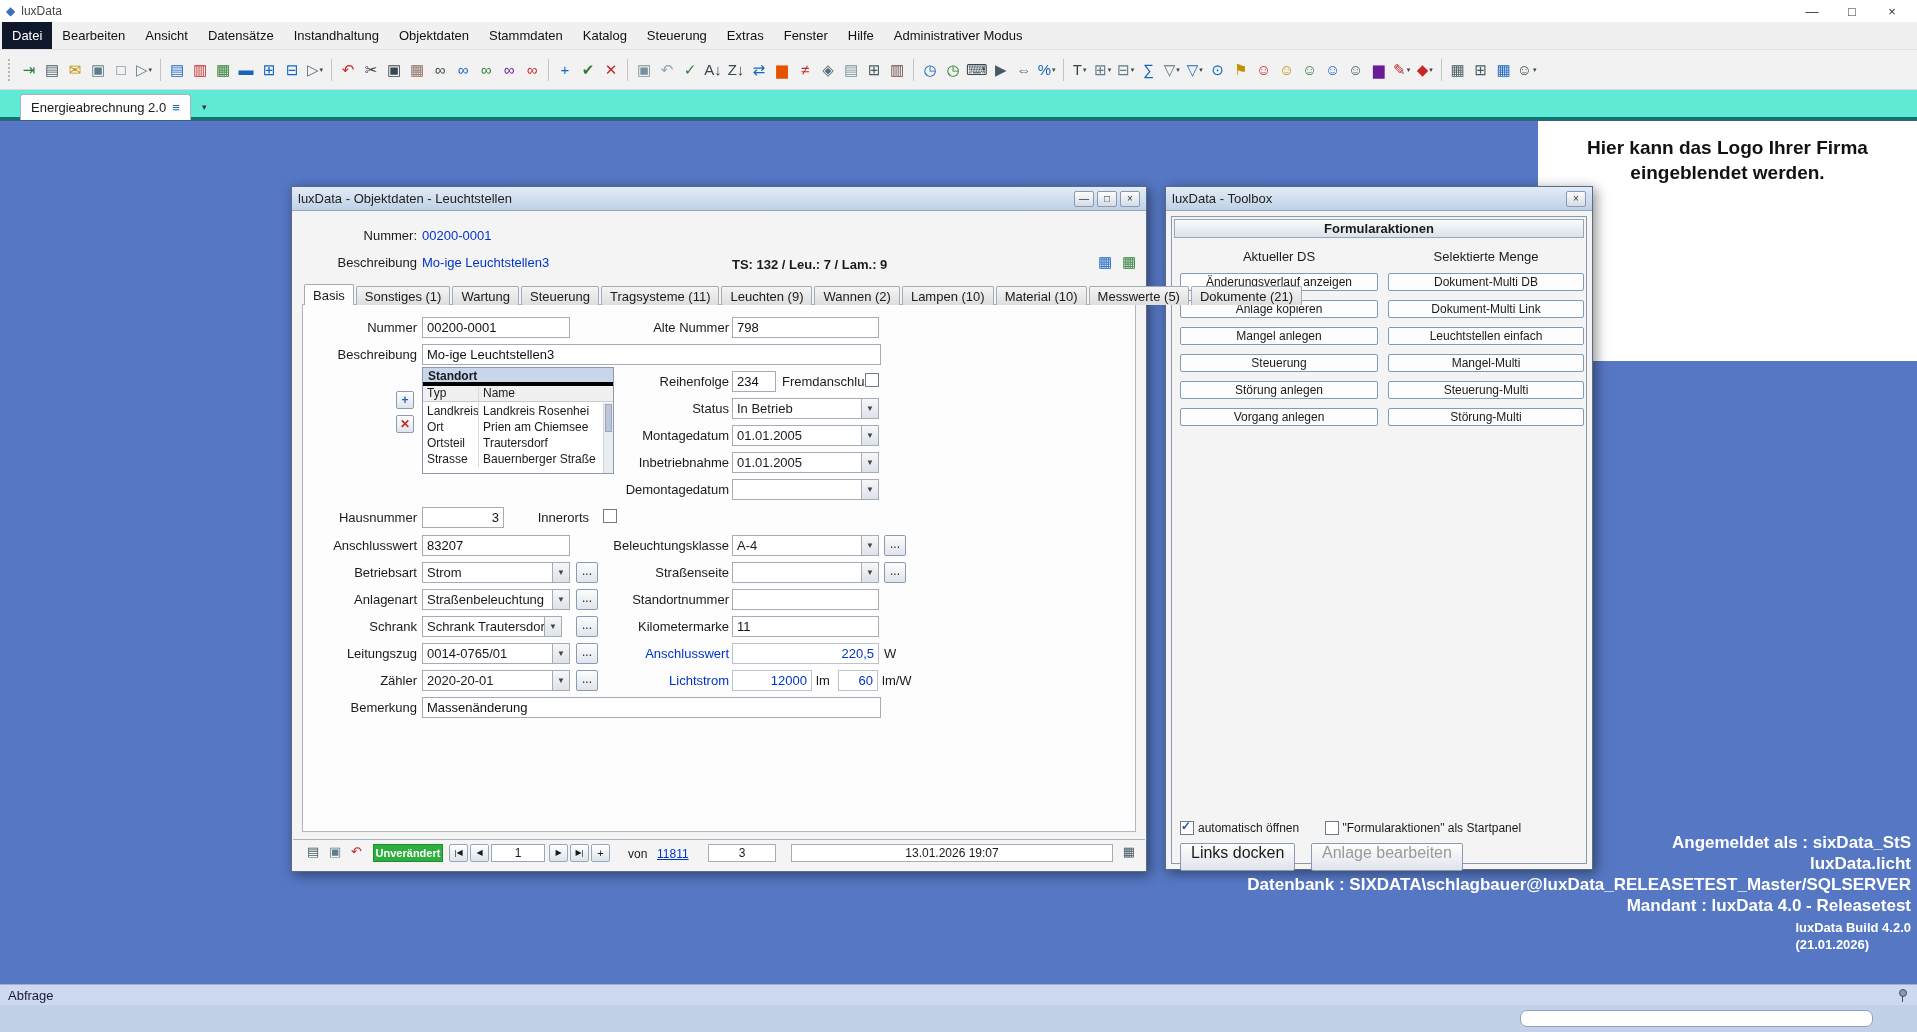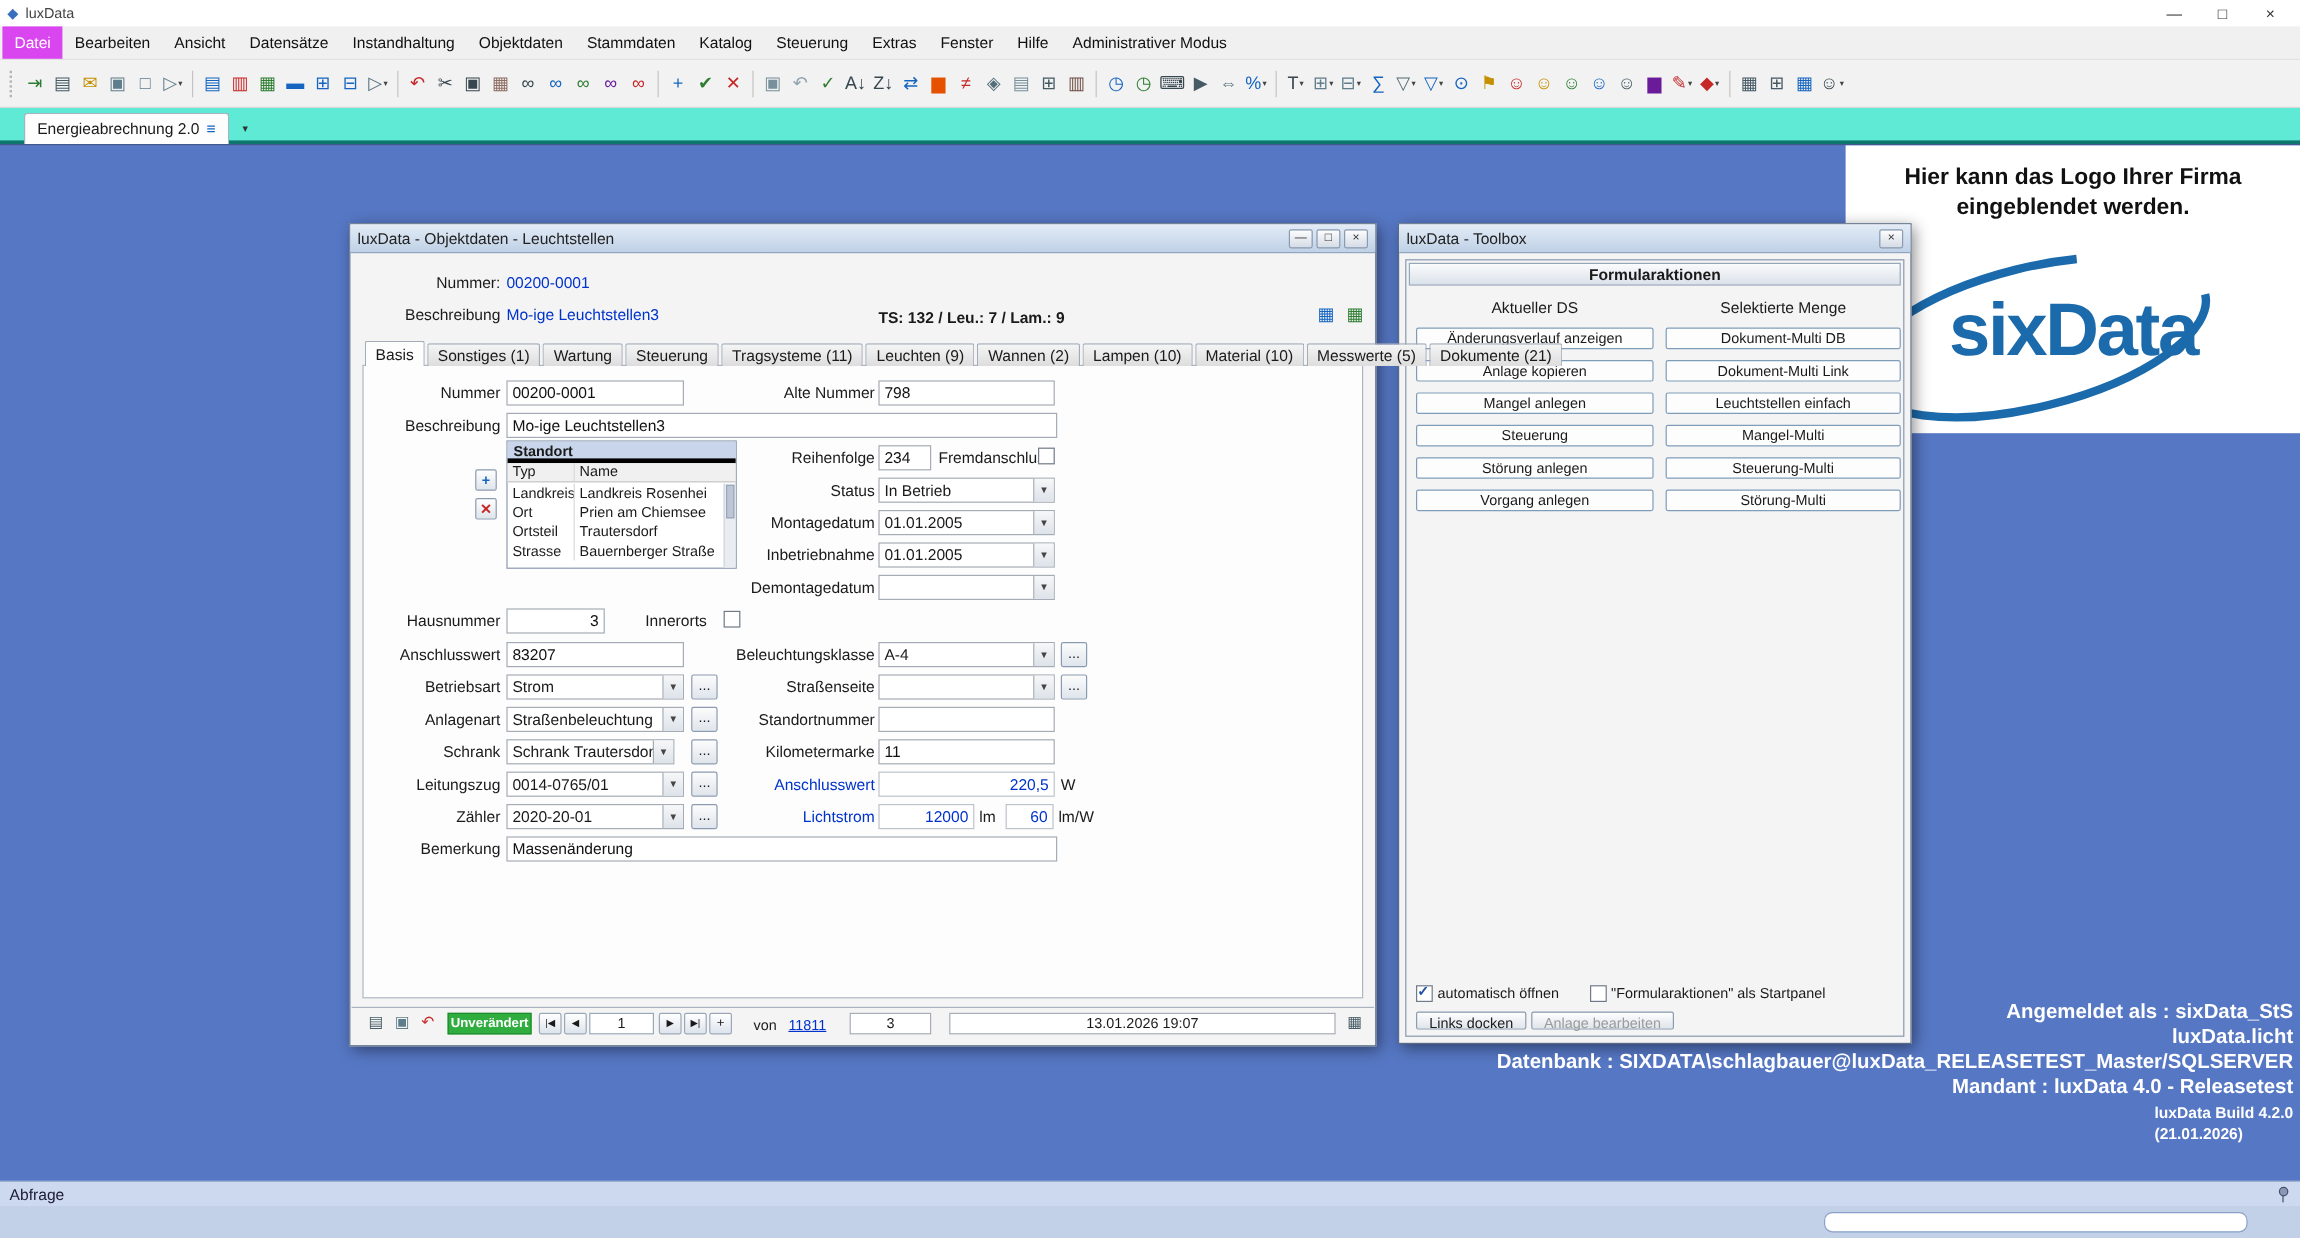--- a/index.html
+++ b/index.html
@@ -10,21 +10,21 @@
   
   .titlebar { height:22px; background:#ffffff; display:flex; align-items:center; padding:0 6px; flex:0 0 auto; }
   .app-ico { color:#3a6fc0; font-size:12px; margin-right:6px; }
   .app-title { font-size:12px; color:#444; }
   .win-controls { margin-left:auto; display:flex; gap:22px; padding-right:10px; }
   .win-controls span { font-size:13px; color:#333; width:18px; text-align:center; }
 
   
   .menubar { height:28px; background:#f0f0f0; display:flex; align-items:stretch; padding-left:2px; flex:0 0 auto; border-bottom:1px solid #e2e2e2; }
   .menu-item { padding:0 10px; display:flex; align-items:center; font-size:13px; color:#111; }
-  .menu-item.active { background:#d946ef; color:#fff;text-align:center; }
+  .menu-item.active { background:#0f172a; color:#fff;text-align:center; }
 
   
   .toolbar { height:40px; background:#f2f2f2; border-bottom:1px solid #d8d8d8; display:flex; align-items:center; padding:0 4px; gap:1px; flex:0 0 auto; overflow:hidden; }
   .tgrip { width:5px; height:22px; border-left:2px dotted #b5b5b5; margin:0 4px; }
   .tico { height:24px; min-width:22px; display:inline-flex; align-items:center; justify-content:center; border-radius:2px; padding:0 1px; }
   .tico .tg { font-size:15px; line-height:1; }
   .tico .tcaret { font-size:7px; color:#444; margin-left:1px; }
   .tsep { width:1px; height:22px; background:#c4c4c4; margin:0 4px; }
 
   
@@ -111,21 +111,21 @@
   .tbx-colhead { position:absolute; top:32px; font-size:13px; text-align:center; }
   .tbx-col { position:absolute; top:56px; display:flex; flex-direction:column; gap:9px; }
   .tbx-btn { height:18px; border:1px solid #7f9db9; background:#fdfdfd; border-radius:2px; font-size:12px; text-align:center; line-height:16px; white-space:nowrap; overflow:hidden; }
   .tbx-bars { position:absolute; left:4px; right:4px; top:524px; display:flex; flex-direction:column; gap:3px; }
   .tbx-bar { height:20px; background:linear-gradient(#f7f9fb,#d9e0e9); border:1px solid #98a6ba; text-align:center; font-size:13px; line-height:18px; }
   .tbx-bar.bold { font-weight:bold; }
   .tbx-opts { position:absolute; left:8px; right:4px; top:604px; height:16px; font-size:12px; }
   .tbx-opts .cb { position:static; display:inline-block; vertical-align:middle; margin-right:4px; }
   .opt-group { display:inline-flex; align-items:center; margin-right:22px; }
   .tbx-foot { position:absolute; left:8px; top:626px; height:20px; }
-  .tbx-footbtn { display:inline-block; height:15px; border:1px solid #8a9ab0; background:linear-gradient(#fdfdfd,#dfe5ec); border-radius:2px; font-size:12px; padding:0 10px; line-height:18px; }
+  .tbx-footbtn { display:inline-block; height:28px; border:1px solid #8a9ab0; background:linear-gradient(#fdfdfd,#dfe5ec); border-radius:2px; font-size:16px; padding:0 10px; line-height:18px; margin-right:12px; }
   .tbx-footbtn.disabled { color:#9a9a9a; }
 
   
   .statusbar { height:21px; background:#cdd9ee; border-top:1px solid #9fb0cc; display:flex; align-items:center; padding:0 8px; font-size:13px; color:#1a1a33; flex:0 0 auto; }
   .pin { margin-left:auto; width:14px; height:16px; position:relative; }
   .pin::before { content:""; position:absolute; left:4px; top:2px; width:6px; height:6px; border:1px solid #44506b; border-radius:50%; background:#8a97b5; }
   .pin::after { content:""; position:absolute; left:7px; top:9px; width:1px; height:6px; background:#44506b; }
   .bottomstrip { height:27px; background:#c3d1e8; position:relative; flex:0 0 auto; }
   .status-input { position:absolute; right:44px; top:5px; width:353px; height:17px; background:#fff; border:1px solid #8aa0c8; border-radius:7px; }
 </style>
@@ -378,26 +378,20 @@
     </div>
     <span class="tab-caret">▾</span>
   </div>
 
   <div class="mdi">
 
     <div class="branding">
       <div class="logo-claim">
         <div>Hier kann das Logo Ihrer Firma</div>
         <div>eingeblendet werden.</div>
-      </div>
-      <div class="sixdata-logo">
-        <svg width="370" height="170">
-          <ellipse cx="150" cy="90" rx="148" ry="58" transform="rotate(-14 150 90)" fill="none" stroke="#1b6aab" stroke-width="7" stroke-dasharray="560 160"></ellipse>
-        </svg>
-        <span class="sixdata-text">sixData</span>
       </div>
     </div>
 
     <div class="win obj-win">
       <div class="win-tb">
         <span class="win-title">luxData - Objektdaten - Leuchtstellen</span>
         <div class="win-btns">
           <span class="wbtn">—</span>
           <span class="wbtn">□</span>
           <span class="wbtn">×</span>

